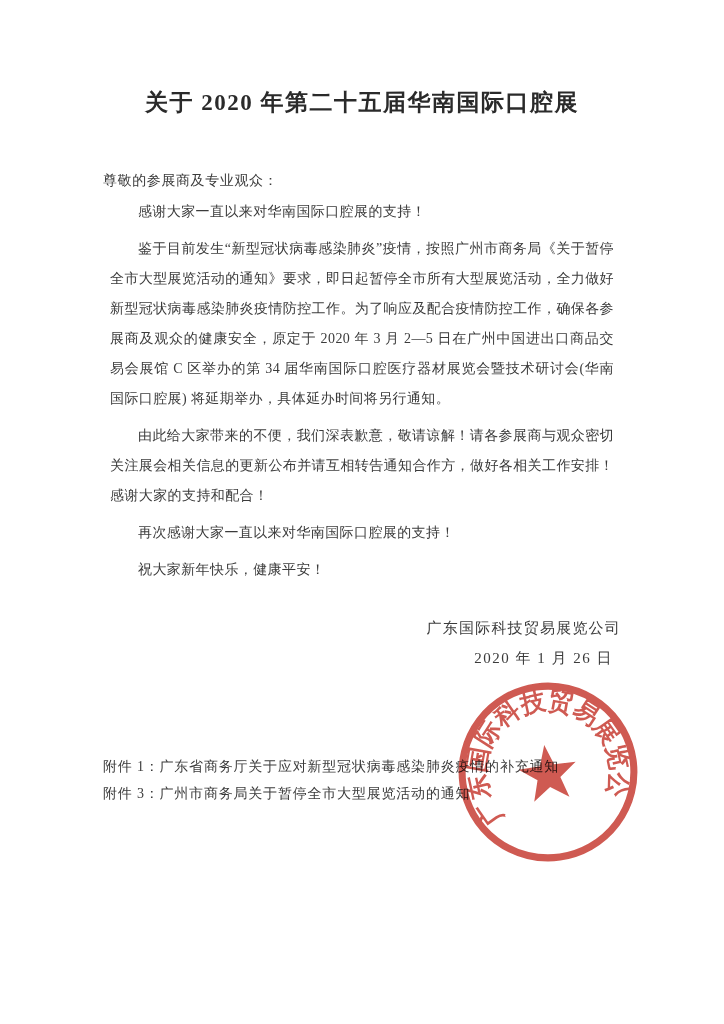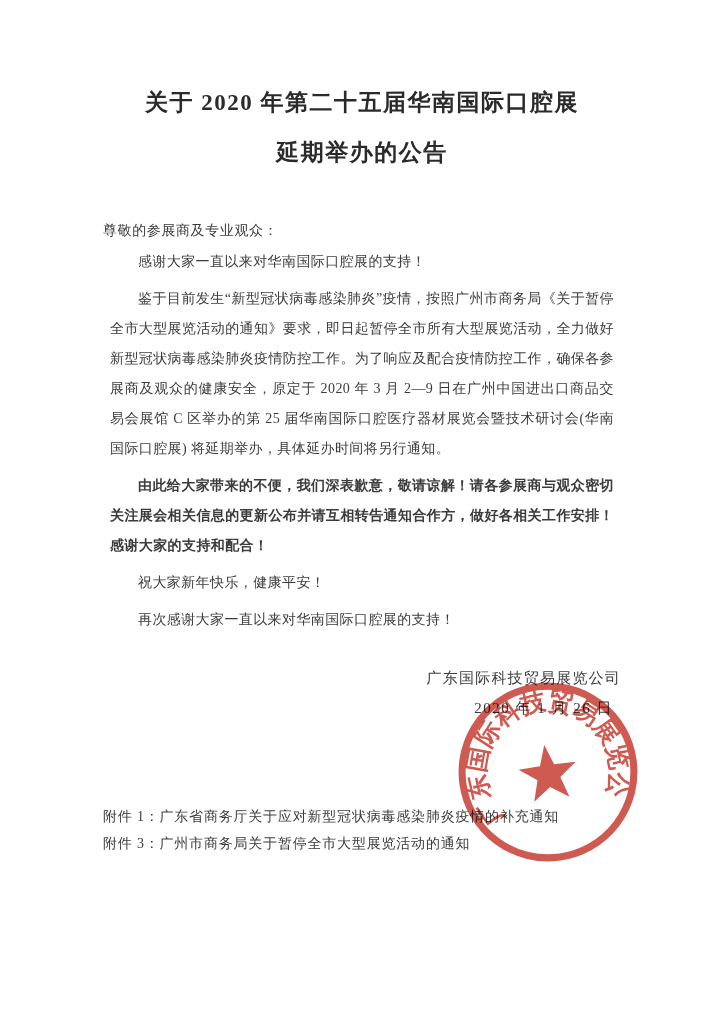--- a/index.html
+++ b/index.html
@@ -33,21 +33,21 @@
     margin: 7px;
     font-size: 14px;
     line-height: 30px;
     letter-spacing: 0.4px;
     text-align: justify;
     text-indent: 2em;
     color: #3b3b3b;
   }
   .para-thanks   { margin-top: 30px; }
   .para-main     { margin-top: 36px; }
-  .para-apology  { margin-top: 20px; font-weight: bold; }
+  .para-apology  { margin-top: 20px; }
   .para-again    { margin-top: 25px; }
   .para-wish     { margin-top: 30px; }
   .signature-company {
     margin-top: 28px;
     font-size: 15px;
     line-height: 30px;
     letter-spacing: 1.2px;
     text-align: right;
   }
   .signature-date {
@@ -76,33 +76,32 @@
     pointer-events: none;
   }
 </style>
 </head>
 <body>
 
 <div class="page">
   <div class="content">
 
     <div class="title title-line1">关于 2020 年第二十五届华南国际口腔展</div>
-    <div class="title title-line2">延期举办的公告</div>
 
     <div class="salutation">尊敬的参展商及专业观众：</div>
 
     <p class="body-para para-thanks">感谢大家一直以来对华南国际口腔展的支持！</p>
 
-    <p class="body-para para-main">鉴于目前发生“新型冠状病毒感染肺炎”疫情，按照广州市商务局《关于暂停全市大型展览活动的通知》要求，即日起暂停全市所有大型展览活动，全力做好新型冠状病毒感染肺炎疫情防控工作。为了响应及配合疫情防控工作，确保各参展商及观众的健康安全，原定于 2020 年 3 月 2—9 日在广州中国进出口商品交易会展馆 C 区举办的第 25 届华南国际口腔医疗器材展览会暨技术研讨会(华南国际口腔展) 将延期举办，具体延办时间将另行通知。</p>
+    <p class="body-para para-main">鉴于目前发生“新型冠状病毒感染肺炎”疫情，按照广州市商务局《关于暂停全市大型展览活动的通知》要求，即日起暂停全市所有大型展览活动，全力做好新型冠状病毒感染肺炎疫情防控工作。为了响应及配合疫情防控工作，确保各参展商及观众的健康安全，原定于 2020 年 3 月 2—5 日在广州中国进出口商品交易会展馆 C 区举办的第 34 届华南国际口腔医疗器材展览会暨技术研讨会(华南国际口腔展) 将延期举办，具体延办时间将另行通知。</p>
 
     <p class="body-para para-apology">由此给大家带来的不便，我们深表歉意，敬请谅解！请各参展商与观众密切关注展会相关信息的更新公布并请互相转告通知合作方，做好各相关工作安排！感谢大家的支持和配合！</p>
 
+    <p class="body-para para-again">再次感谢大家一直以来对华南国际口腔展的支持！</p>
+
     <p class="body-para para-wish">祝大家新年快乐，健康平安！</p>
-
-    <p class="body-para para-again">再次感谢大家一直以来对华南国际口腔展的支持！</p>
 
     <div class="signature-company">广东国际科技贸易展览公司</div>
 
     <div class="signature-date">2020 年 1 月 26 日</div>
 
     <div class="attachments">
       <div>附件 1：广东省商务厅关于应对新型冠状病毒感染肺炎疫情的补充通知</div>
       <div>附件 3：广州市商务局关于暂停全市大型展览活动的通知</div>
     </div>
 

